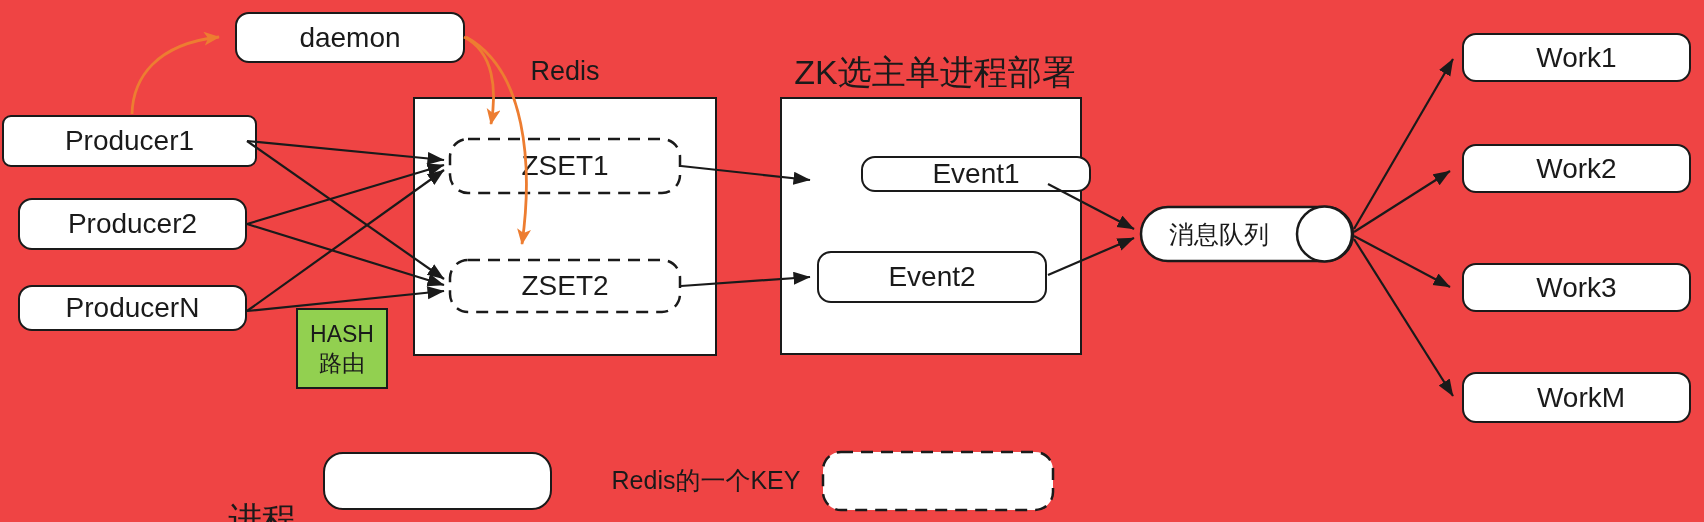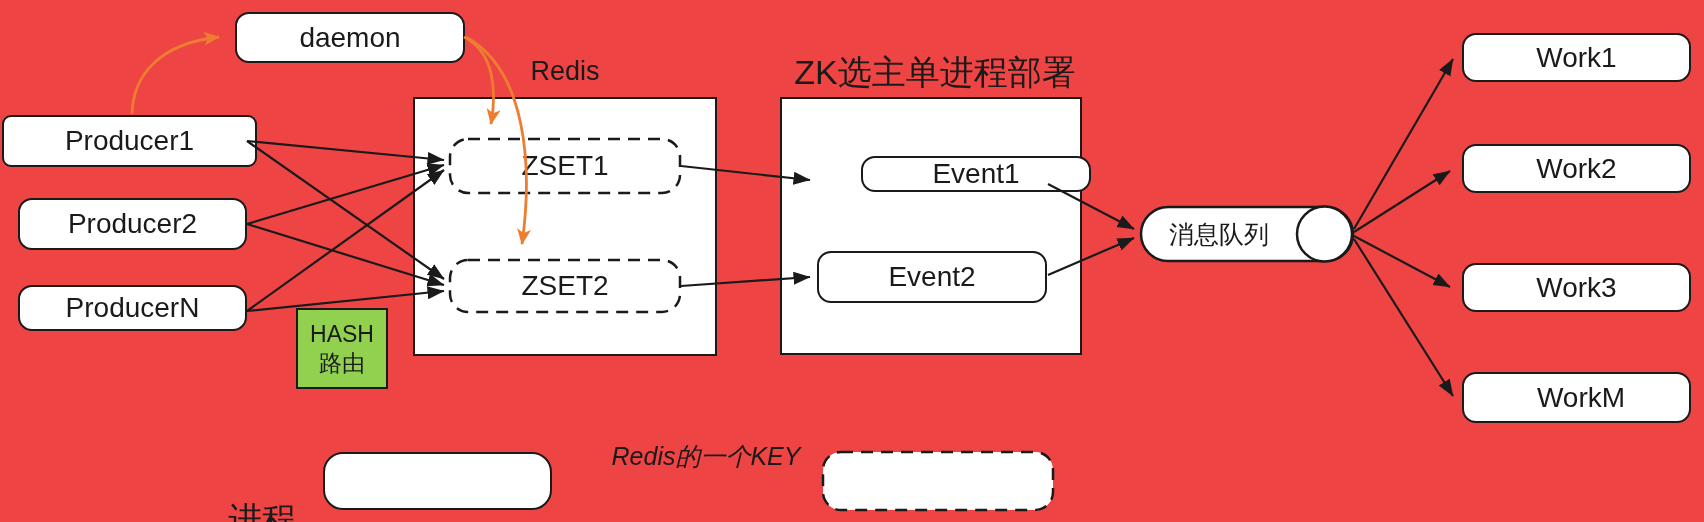--- a/index.html
+++ b/index.html
@@ -90,21 +90,21 @@
     <span class="lbl">Work3</span>
   </div>
   <div class="node box" style="left:1462px;top:372px;width:229px;height:51px;padding-left:9px;">
     <span class="lbl">WorkM</span>
   </div>
 
   <div class="title" style="left:192px;top:468px;width:140px;height:32px;margin-top:36px;">
     <span class="lbl-cn">进程</span>
   </div>
   <div class="node box legend-solid" style="left:323px;top:452px;width:229px;height:58px;"></div>
-  <div class="title" style="left:556px;top:440px;width:300px;height:32px;font-style:italic;">
+  <div class="title" style="left:556px;top:464px;width:300px;height:32px;">
     <span class="lbl-cn" style="font-size:25px;">Redis的一个KEY</span>
   </div>
 
   <svg id="svg-fg" class="layer" width="1704" height="522" viewBox="0 0 1704 522">
     <defs>
       <marker id="ab" markerUnits="userSpaceOnUse" markerWidth="18" markerHeight="14" refX="16.5" refY="6.5" orient="auto">
         <path d="M0,0 L17,6.5 L0,13 Z" fill="#1a1a1a"></path>
       </marker>
       <marker id="ao" markerUnits="userSpaceOnUse" markerWidth="17" markerHeight="15" refX="15" refY="7" orient="auto">
         <path d="M0,0 L16,7 L0,14 L4,7 Z" fill="#ED7D31"></path>

